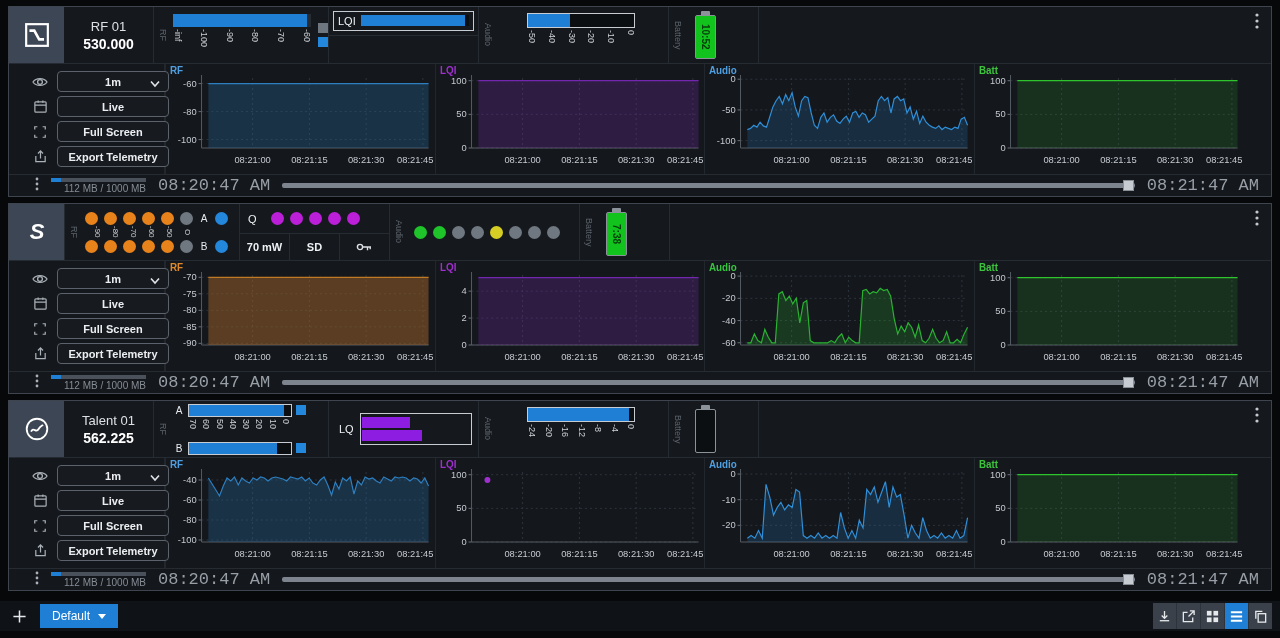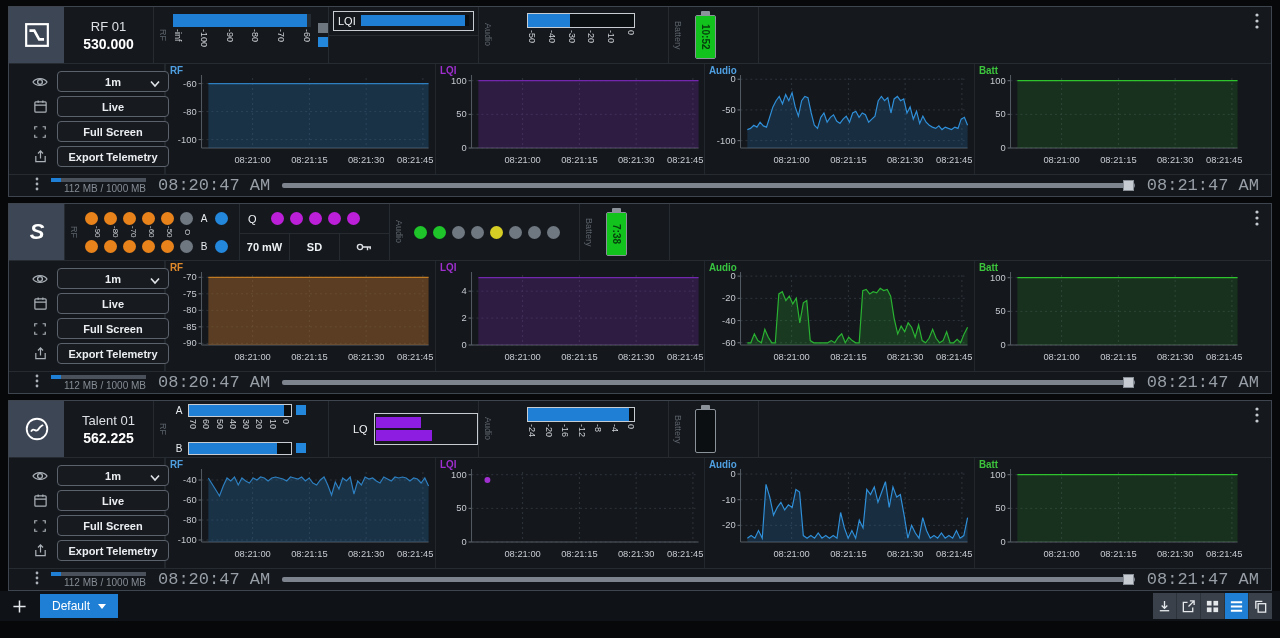--- a/index.html
+++ b/index.html
@@ -72,21 +72,21 @@
   
   .row-timeline{height:21px;display:flex;align-items:center;border-top:1px solid #262b31;padding:0 12px 0 26px;gap:12px;background:#14171c}
   .storage{width:95px;display:flex;flex-direction:column;gap:1px}
   .store-track{height:4px;background:#4a515a;position:relative}
   .store-fill{height:100%;background:#1f7fd4}
   .store-text{font-size:10px;color:#868d95;text-align:right;line-height:1.1}
   .time{font-family:Liberation Mono, monospace;font-size:17px;color:#979ea6;white-space:nowrap}
   .slider{flex:1;height:5px;background:#7d848d;border-radius:2px;position:relative;cursor:pointer}
   .slider-handle{position:absolute;right:1px;top:-3px;width:11px;height:11px;background:#c6ccd2;border:1px solid #878e96;box-sizing:border-box}
   
-  .bottom-bar{margin-top:0;height:30px;background:#0f1318;display:flex;align-items:center;padding:0 8px;gap:10px}
+  .bottom-bar{margin-top:10px;height:30px;background:#0f1318;display:flex;align-items:center;padding:0 8px;gap:10px}
   .plus-btn{width:22px;height:22px;display:flex;align-items:center;justify-content:center;cursor:pointer}
   .preset-btn{height:24px;background:#1f7fd4;color:#fff;font-size:12px;display:flex;align-items:center;gap:8px;padding:0 12px;cursor:pointer}
   .tri-down{width:0;height:0;border-left:4px solid transparent;border-right:4px solid transparent;border-top:5px solid #fff}
   .bb-spacer{flex:1}
   .icon-group{display:flex;background:#3a414a;height:26px}
   .icon-btn{width:23px;height:26px;display:flex;align-items:center;justify-content:center;cursor:pointer;border-left:1px solid #2c333b}
   .icon-btn:first-child{border-left:none}
   .icon-btn.active{background:#1f7fd4}
 </style>
 </head>
@@ -674,21 +674,21 @@
         <div class="ab-row">
           <span class="ab-letter">B</span>
           <div class="ab-track">
               <div class="hm-fill" style="width: 86%;"></div>
             </div>
           <span class="sq" style="background:#2387dc"></span>
         </div>
       </div>
     </div>
     <div class="sec" style="width:150px">
-      <span class="lqi-label" style="margin-left:24px">LQ</span>
+      <span class="lqi-label" style="margin-left:10px">LQ</span>
       <div class="lq-box">
         <div class="lq-bar" style="width: 45%;"></div>
         <div class="lq-bar" style="width: 56%;"></div>
       </div>
     </div>
     <div class="sec" style="width:190px">
       <span class="vlabel">Audio</span>
       <div class="meter-col" style="width:108px;margin-left:32px">
         <div class="hm-track outlined">
             <div class="hm-fill" style="width: 95%;"></div>

